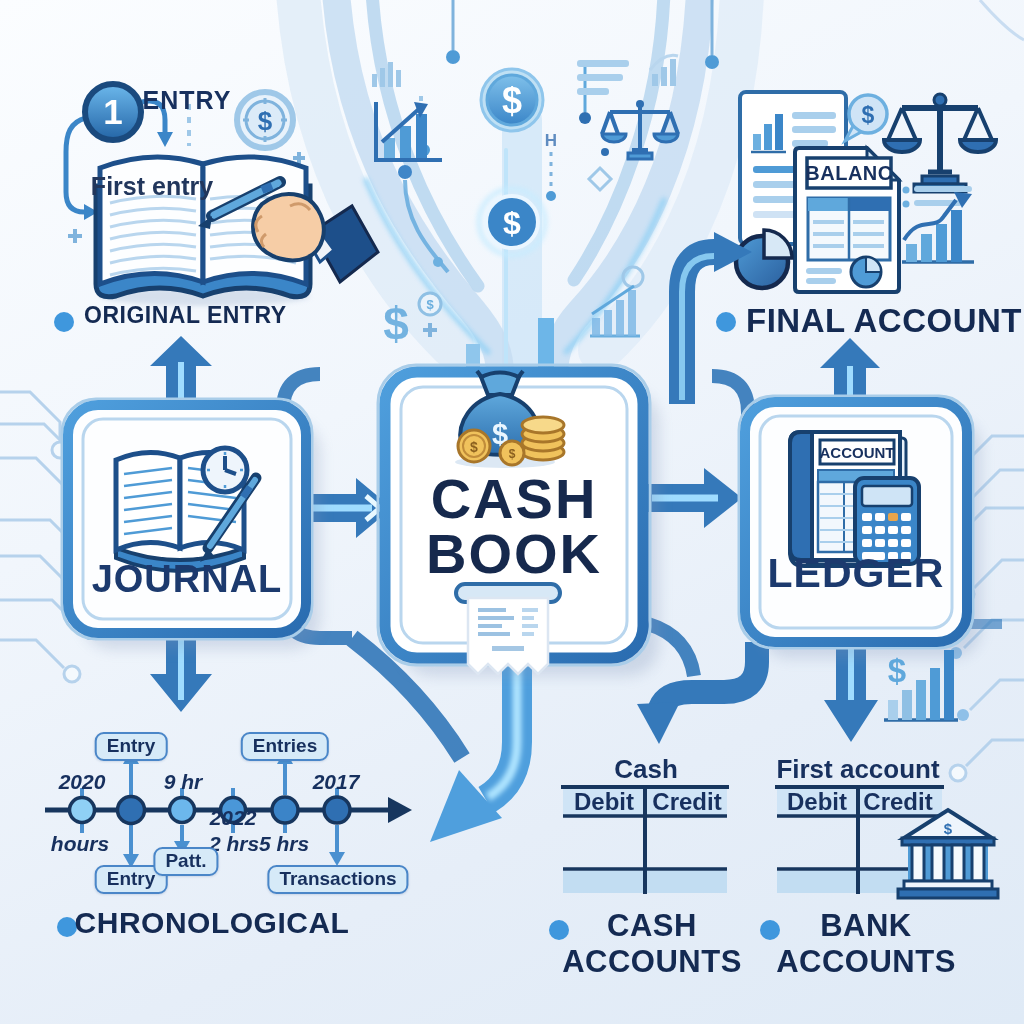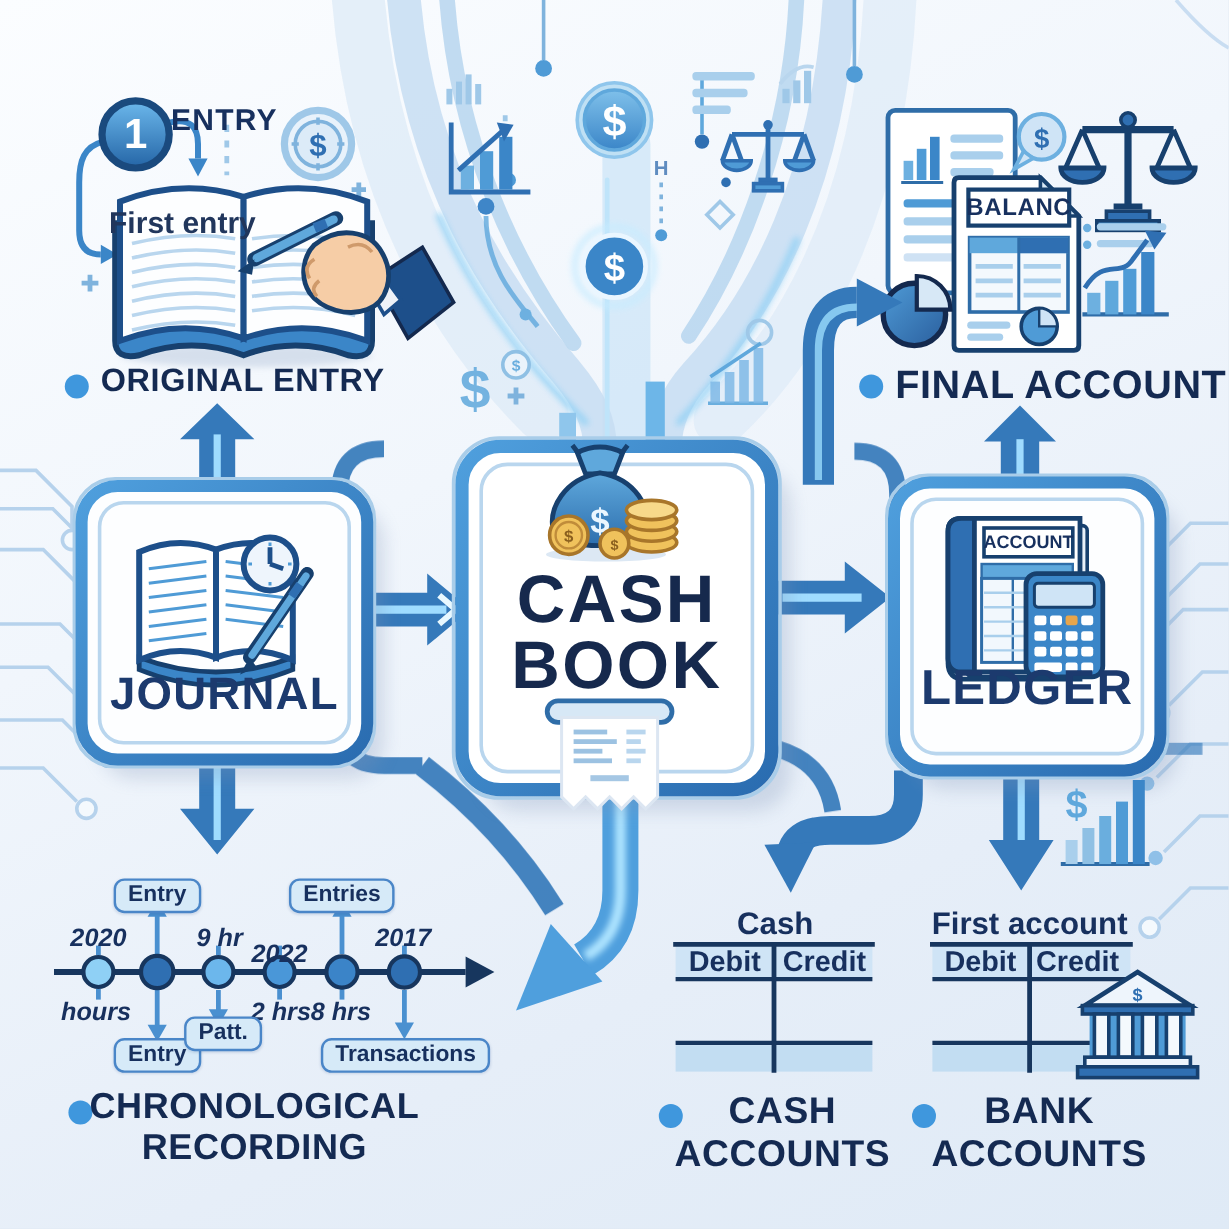--- a/index.html
+++ b/index.html
@@ -558,46 +558,45 @@
         <circle cx="726" cy="322" r="10"></circle>
   <circle cx="67" cy="927" r="10"></circle>
         <circle cx="559" cy="930" r="10"></circle>
         <circle cx="770" cy="930" r="10"></circle>
 </g>
 </svg>
 
 <div class="abs tc" style="left:113px;top:92px;font-size:35px;font-weight:800;color:#fff;">1</div>
 <div class="abs tc" style="left:187px;top:86px;font-size:25px;font-weight:800;color:#17305e;letter-spacing:1px;">ENTRY</div>
 <div class="abs tc" style="left:152px;top:172px;font-size:25px;font-weight:700;color:#21365c;">First entry</div>
-<div class="abs cap" style="left:84px;top:302px;font-size:27px;">ORIGINAL ENTRY</div>
+<div class="abs cap" style="left:84px;top:302px;font-size:23px;">ORIGINAL ENTRY</div>
 <div class="abs cap" style="left:746px;top:302px;font-size:33px;">FINAL ACCOUNT</div>
 <div class="abs tc" style="left:849px;top:162px;font-size:20px;font-weight:800;color:#17305e;letter-spacing:.5px;">BALANC</div>
 <div class="abs tc" style="left:857px;top:444px;font-size:15px;font-weight:800;color:#17305e;">ACCOUNT</div>
 
 <div class="abs tc" style="left:187px;top:558px;font-size:38px;font-weight:800;color:#1c3a6e;letter-spacing:1px;">JOURNAL</div>
 <div class="abs tc" style="left:514px;top:466px;font-size:56px;font-weight:800;color:#16294d;letter-spacing:2px;">CASH</div>
 <div class="abs tc" style="left:514px;top:521px;font-size:56px;font-weight:800;color:#16294d;letter-spacing:2px;">BOOK</div>
 <div class="abs tc" style="left:856px;top:550px;font-size:41px;font-weight:800;color:#1c3a6e;letter-spacing:1px;">LEDGER</div>
 
 <div class="abs tc tl-label" style="left:82px;top:770px;">2020</div>
 <div class="abs tc tl-label" style="left:183px;top:770px;">9 hr</div>
-<div class="abs tc tl-label" style="left:233px;top:748px;margin-top:36px;">2022</div>
+<div class="abs tc tl-label" style="left:233px;top:770px;margin-top:36px;">2022</div>
 <div class="abs tc tl-label" style="left:336px;top:770px;">2017</div>
 <div class="abs tc tl-label" style="left:80px;top:832px;">hours</div>
 <div class="abs tc tl-label" style="left:234px;top:832px;text-align:right;">2 hrs</div>
-<div class="abs tc tl-label" style="left:284px;top:832px;">8 hrs</div>
+<div class="abs tc tl-label" style="left:284px;top:832px;">5 hrs</div>
 <div class="abs pill" style="left:131px;top:732px;">Entry</div>
 <div class="abs pill" style="left:285px;top:732px;">Entries</div>
 <div class="abs pill" style="left:131px;top:865px;">Entry</div>
 <div class="abs pill" style="left:186px;top:847px;">Patt.</div>
 <div class="abs pill" style="left:338px;top:865px;">Transactions</div>
 
 <div class="abs cap tc" style="left:212px;top:906px;font-size:30px;text-align:center;">
   <div>CHRONOLOGICAL</div>
-  <div>RECORDING</div>
 </div>
 
 <div class="abs tc" style="left:646px;top:754px;font-size:26px;font-weight:700;color:#17305e;">Cash</div>
 <div class="abs tc hdr" style="left:604px;top:788px;">Debit</div>
 <div class="abs tc hdr" style="left:687px;top:788px;">Credit</div>
 <div class="abs cap tc" style="left:652px;top:908px;font-size:31px;text-align:center;">
   <div>CASH</div>
   <div>ACCOUNTS</div>
 </div>
 

